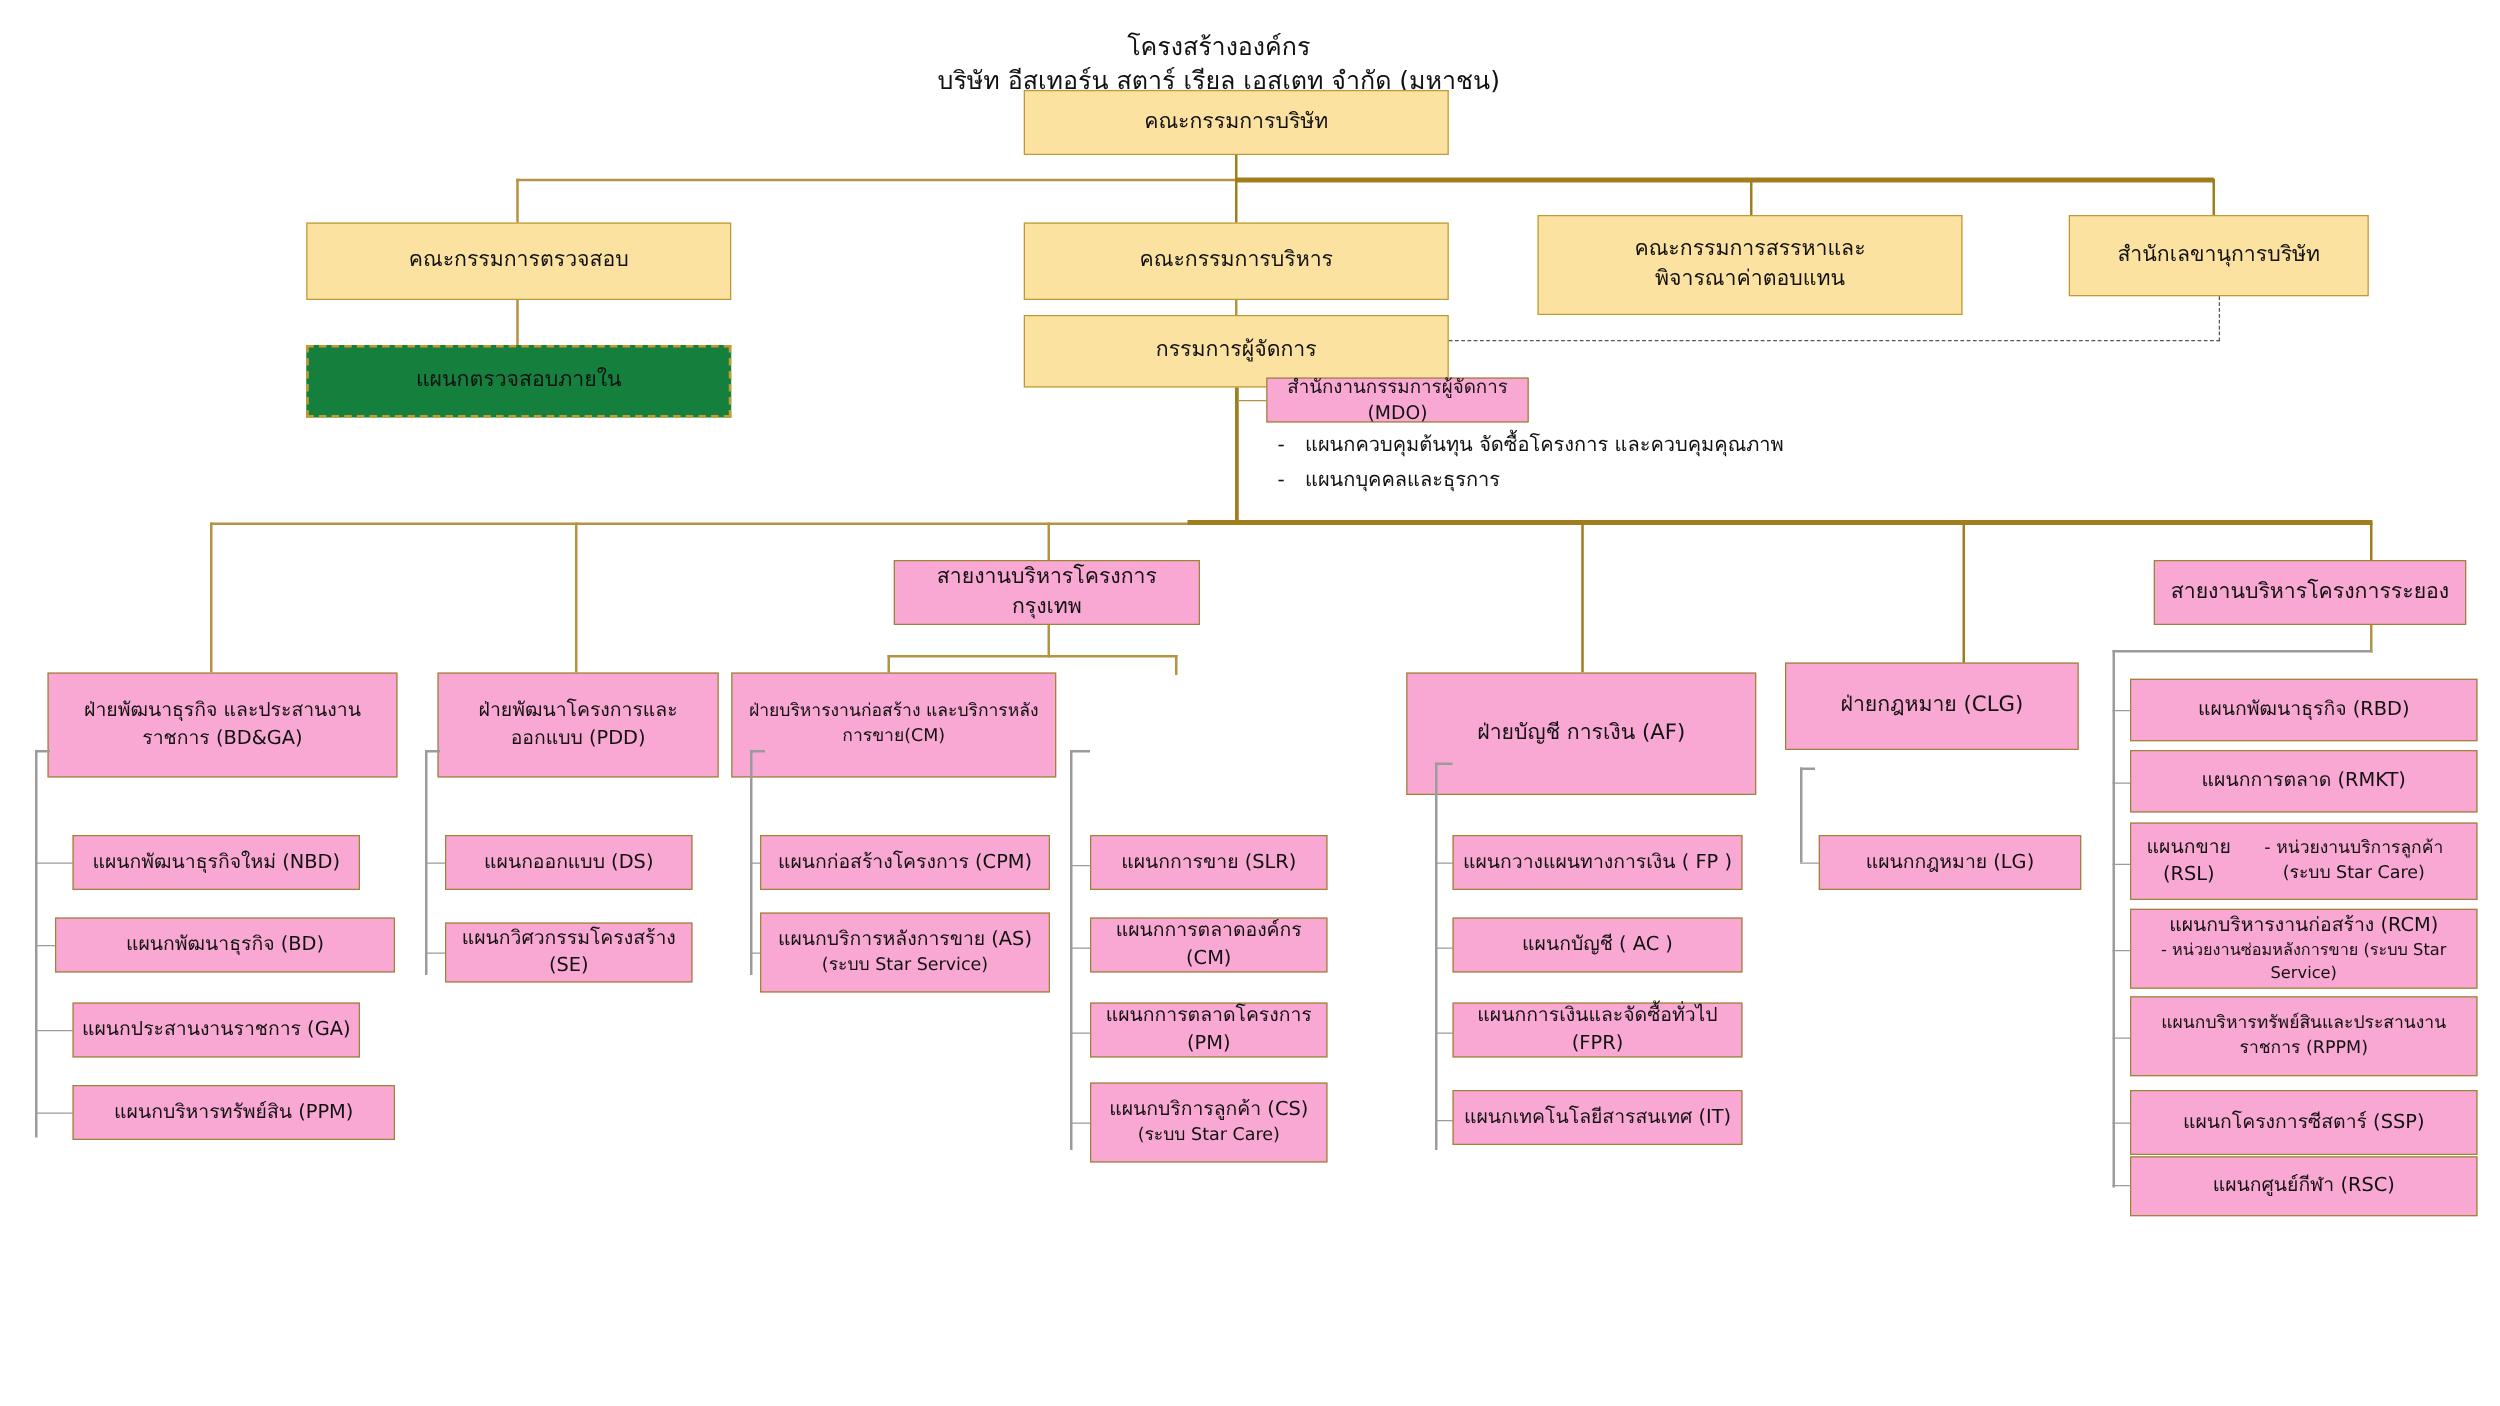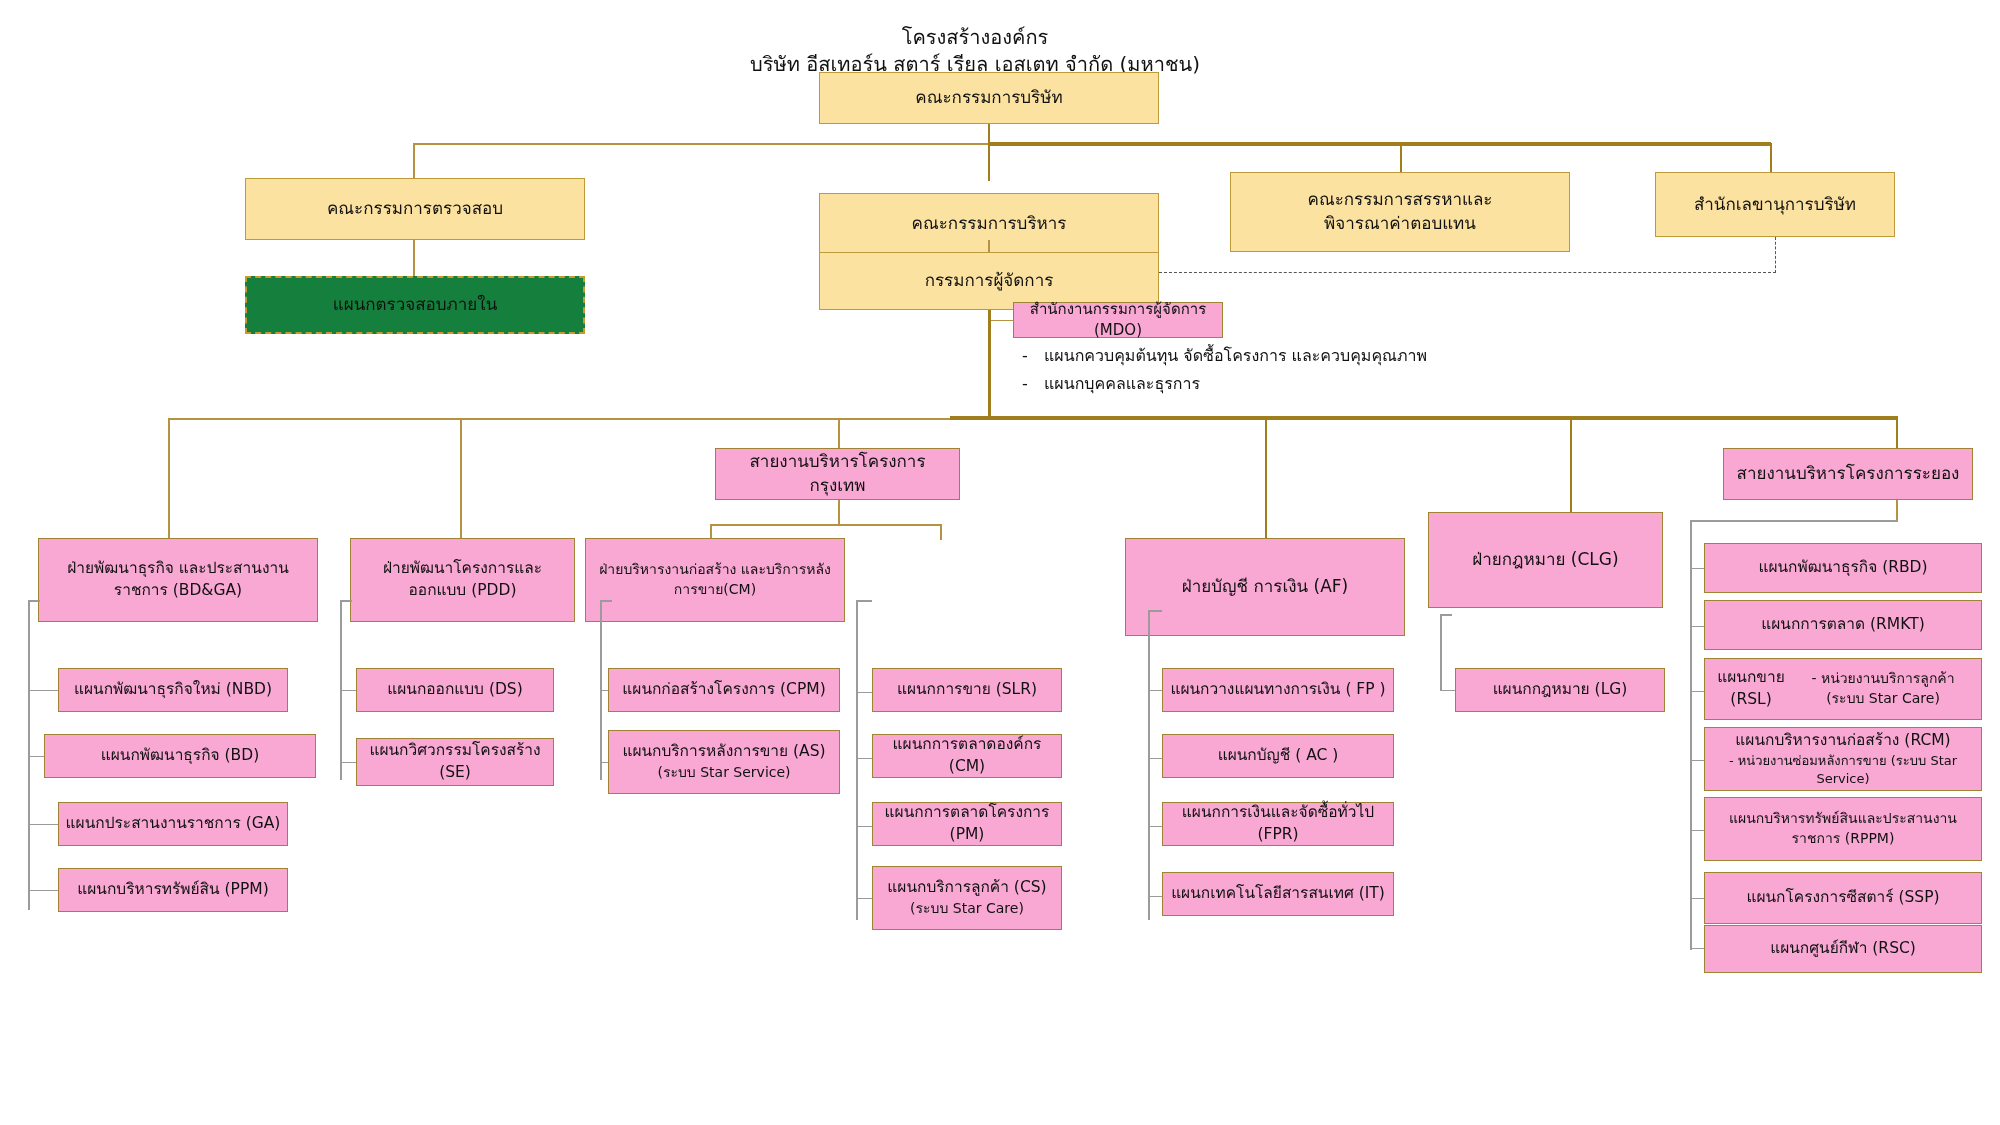--- a/index.html
+++ b/index.html
@@ -101,21 +101,21 @@
 
   <div class="ln" style="left:413px;top:143px;width:2px;height:38px;"></div>
   <div class="ln-thick" style="left:988px;top:143px;width:2px;height:38px;"></div>
   <div class="ln-thick" style="left:1400px;top:143px;width:2px;height:30px;"></div>
   <div class="ln-thick" style="left:1770px;top:143px;width:2px;height:30px;"></div>
 
   <div class="box fill" style="left:245px;top:178px;width:340px;height:62px;">
     <span>คณะกรรมการตรวจสอบ</span>
   </div>
 
-  <div class="box fill" style="left:819px;top:178px;width:340px;height:62px;margin-top:15px;">
+  <div class="box fill" style="left:819px;top:178px;width:340px;height:62px;">
     <span>คณะกรรมการบริหาร</span>
   </div>
 
   <div class="box fill" style="left:1230px;top:172px;width:340px;height:80px;flex-direction:column;">
     <span>คณะกรรมการสรรหาและ</span>
     <span>พิจารณาค่าตอบแทน</span>
   </div>
 
   <div class="box fill" style="left:1655px;top:172px;width:240px;height:65px;">
     <span>สำนักเลขานุการบริษัท</span>
@@ -188,21 +188,21 @@
   <div class="box plain small" style="left:44px;top:734px;width:272px;height:44px;">
     <span>แผนกพัฒนาธุรกิจ (BD)</span>
   </div>
 
   <div class="ln-grey" style="left:28px;top:824px;width:32px;height:1px;"></div>
   <div class="box plain small" style="left:58px;top:802px;width:230px;height:44px;">
     <span>แผนกประสานงานราชการ (GA)</span>
   </div>
 
   <div class="ln-grey" style="left:28px;top:890px;width:32px;height:1px;"></div>
-  <div class="box plain small" style="left:58px;top:868px;width:230px;height:44px;">
+  <div class="box plain small" style="left:58px;top:868px;width:258px;height:44px;">
     <span>แผนกบริหารทรัพย์สิน (PPM)</span>
   </div>
 
   <div class="box plain small" style="left:350px;top:538px;width:225px;height:84px;">
     <span>ฝ่ายพัฒนาโครงการและออกแบบ (PDD)</span>
   </div>
   <div class="ln-grey" style="left:340px;top:600px;width:2px;height:180px;"></div>
   <div class="ln-grey" style="left:340px;top:600px;width:12px;height:2px;"></div>
 
   <div class="ln-grey" style="left:340px;top:690px;width:32px;height:1px;"></div>
@@ -275,21 +275,21 @@
   <div class="ln-grey" style="left:1148px;top:826px;width:22px;height:1px;"></div>
   <div class="box plain small" style="left:1162px;top:802px;width:232px;height:44px;">
     <span>แผนกการเงินและจัดซื้อทั่วไป (FPR)</span>
   </div>
 
   <div class="ln-grey" style="left:1148px;top:896px;width:22px;height:1px;"></div>
   <div class="box plain small" style="left:1162px;top:872px;width:232px;height:44px;">
     <span>แผนกเทคโนโลยีสารสนเทศ (IT)</span>
   </div>
 
-  <div class="box plain" style="left:1428px;top:512px;width:235px;height:96px;">
+  <div class="box plain" style="left:1428px;top:530px;width:235px;height:70px;">
     <span>ฝ่ายกฎหมาย  (CLG)</span>
   </div>
   <div class="ln-grey" style="left:1440px;top:614px;width:2px;height:76px;"></div>
   <div class="ln-grey" style="left:1440px;top:614px;width:12px;height:2px;"></div>
   <div class="ln-grey" style="left:1440px;top:690px;width:22px;height:1px;"></div>
   <div class="box plain small" style="left:1455px;top:668px;width:210px;height:44px;">
     <span>แผนกกฎหมาย (LG)</span>
   </div>
 
   <div class="ln-grey" style="left:1690px;top:568px;width:16px;height:1px;"></div>

